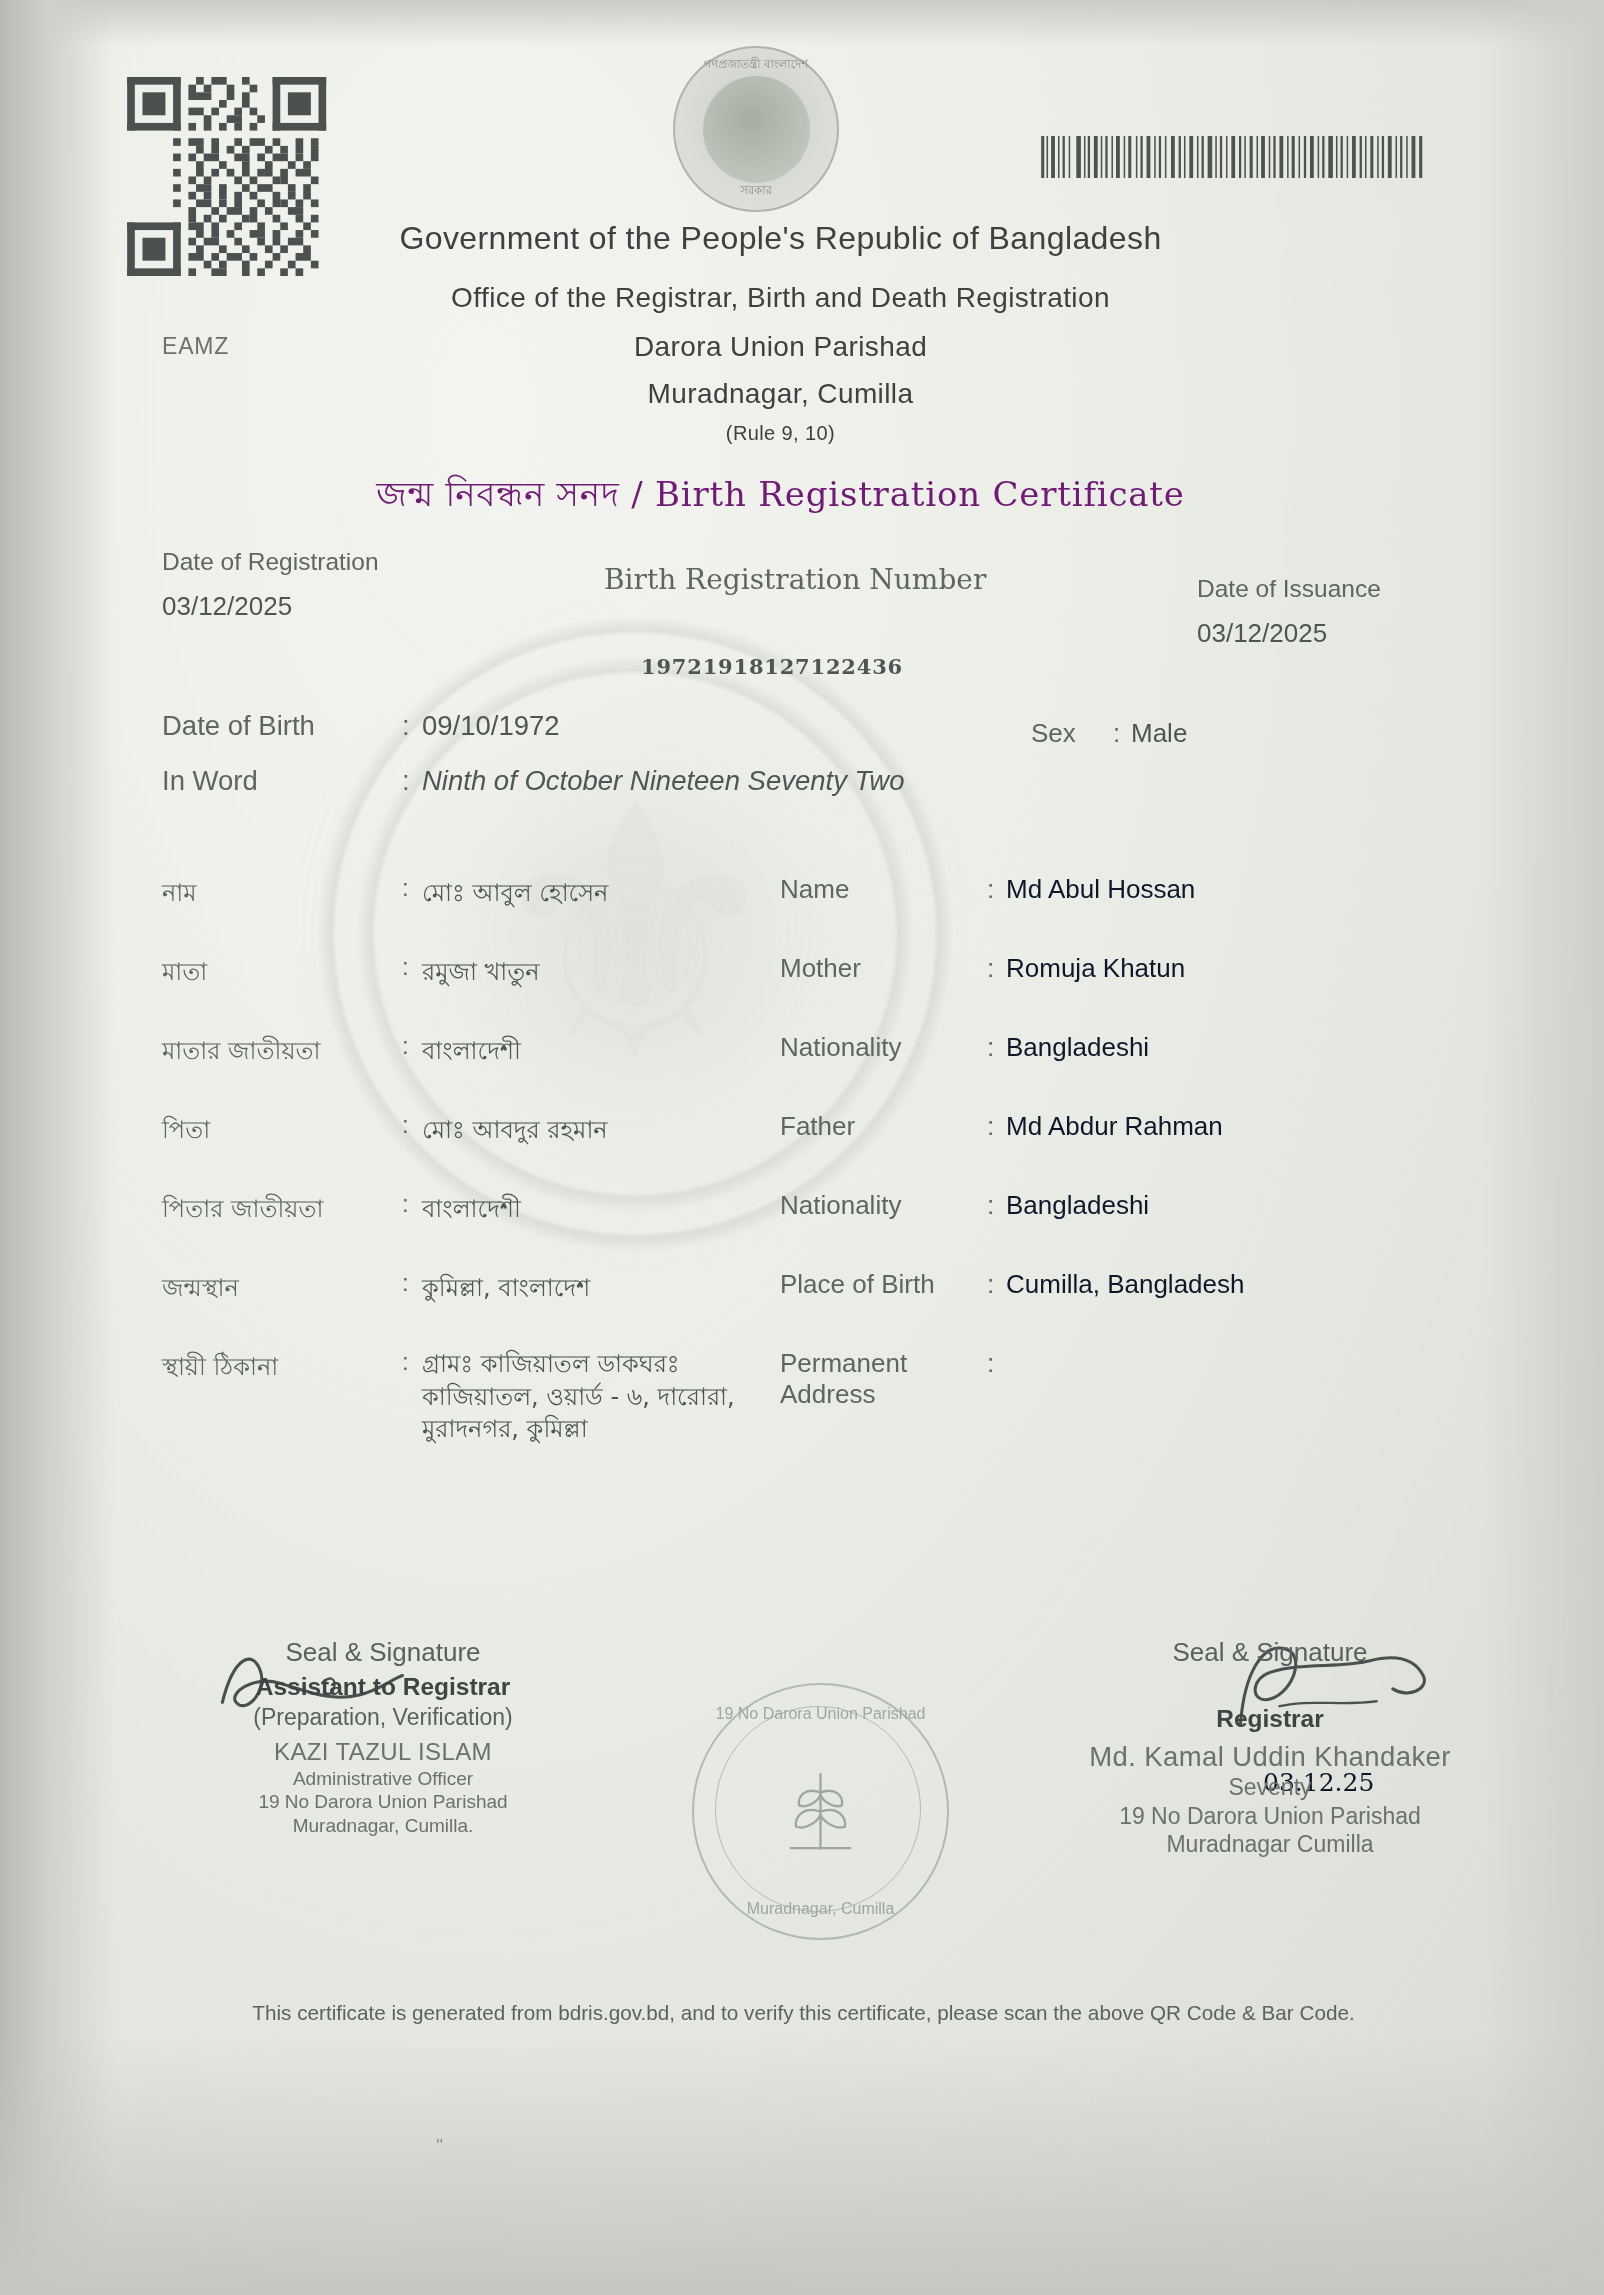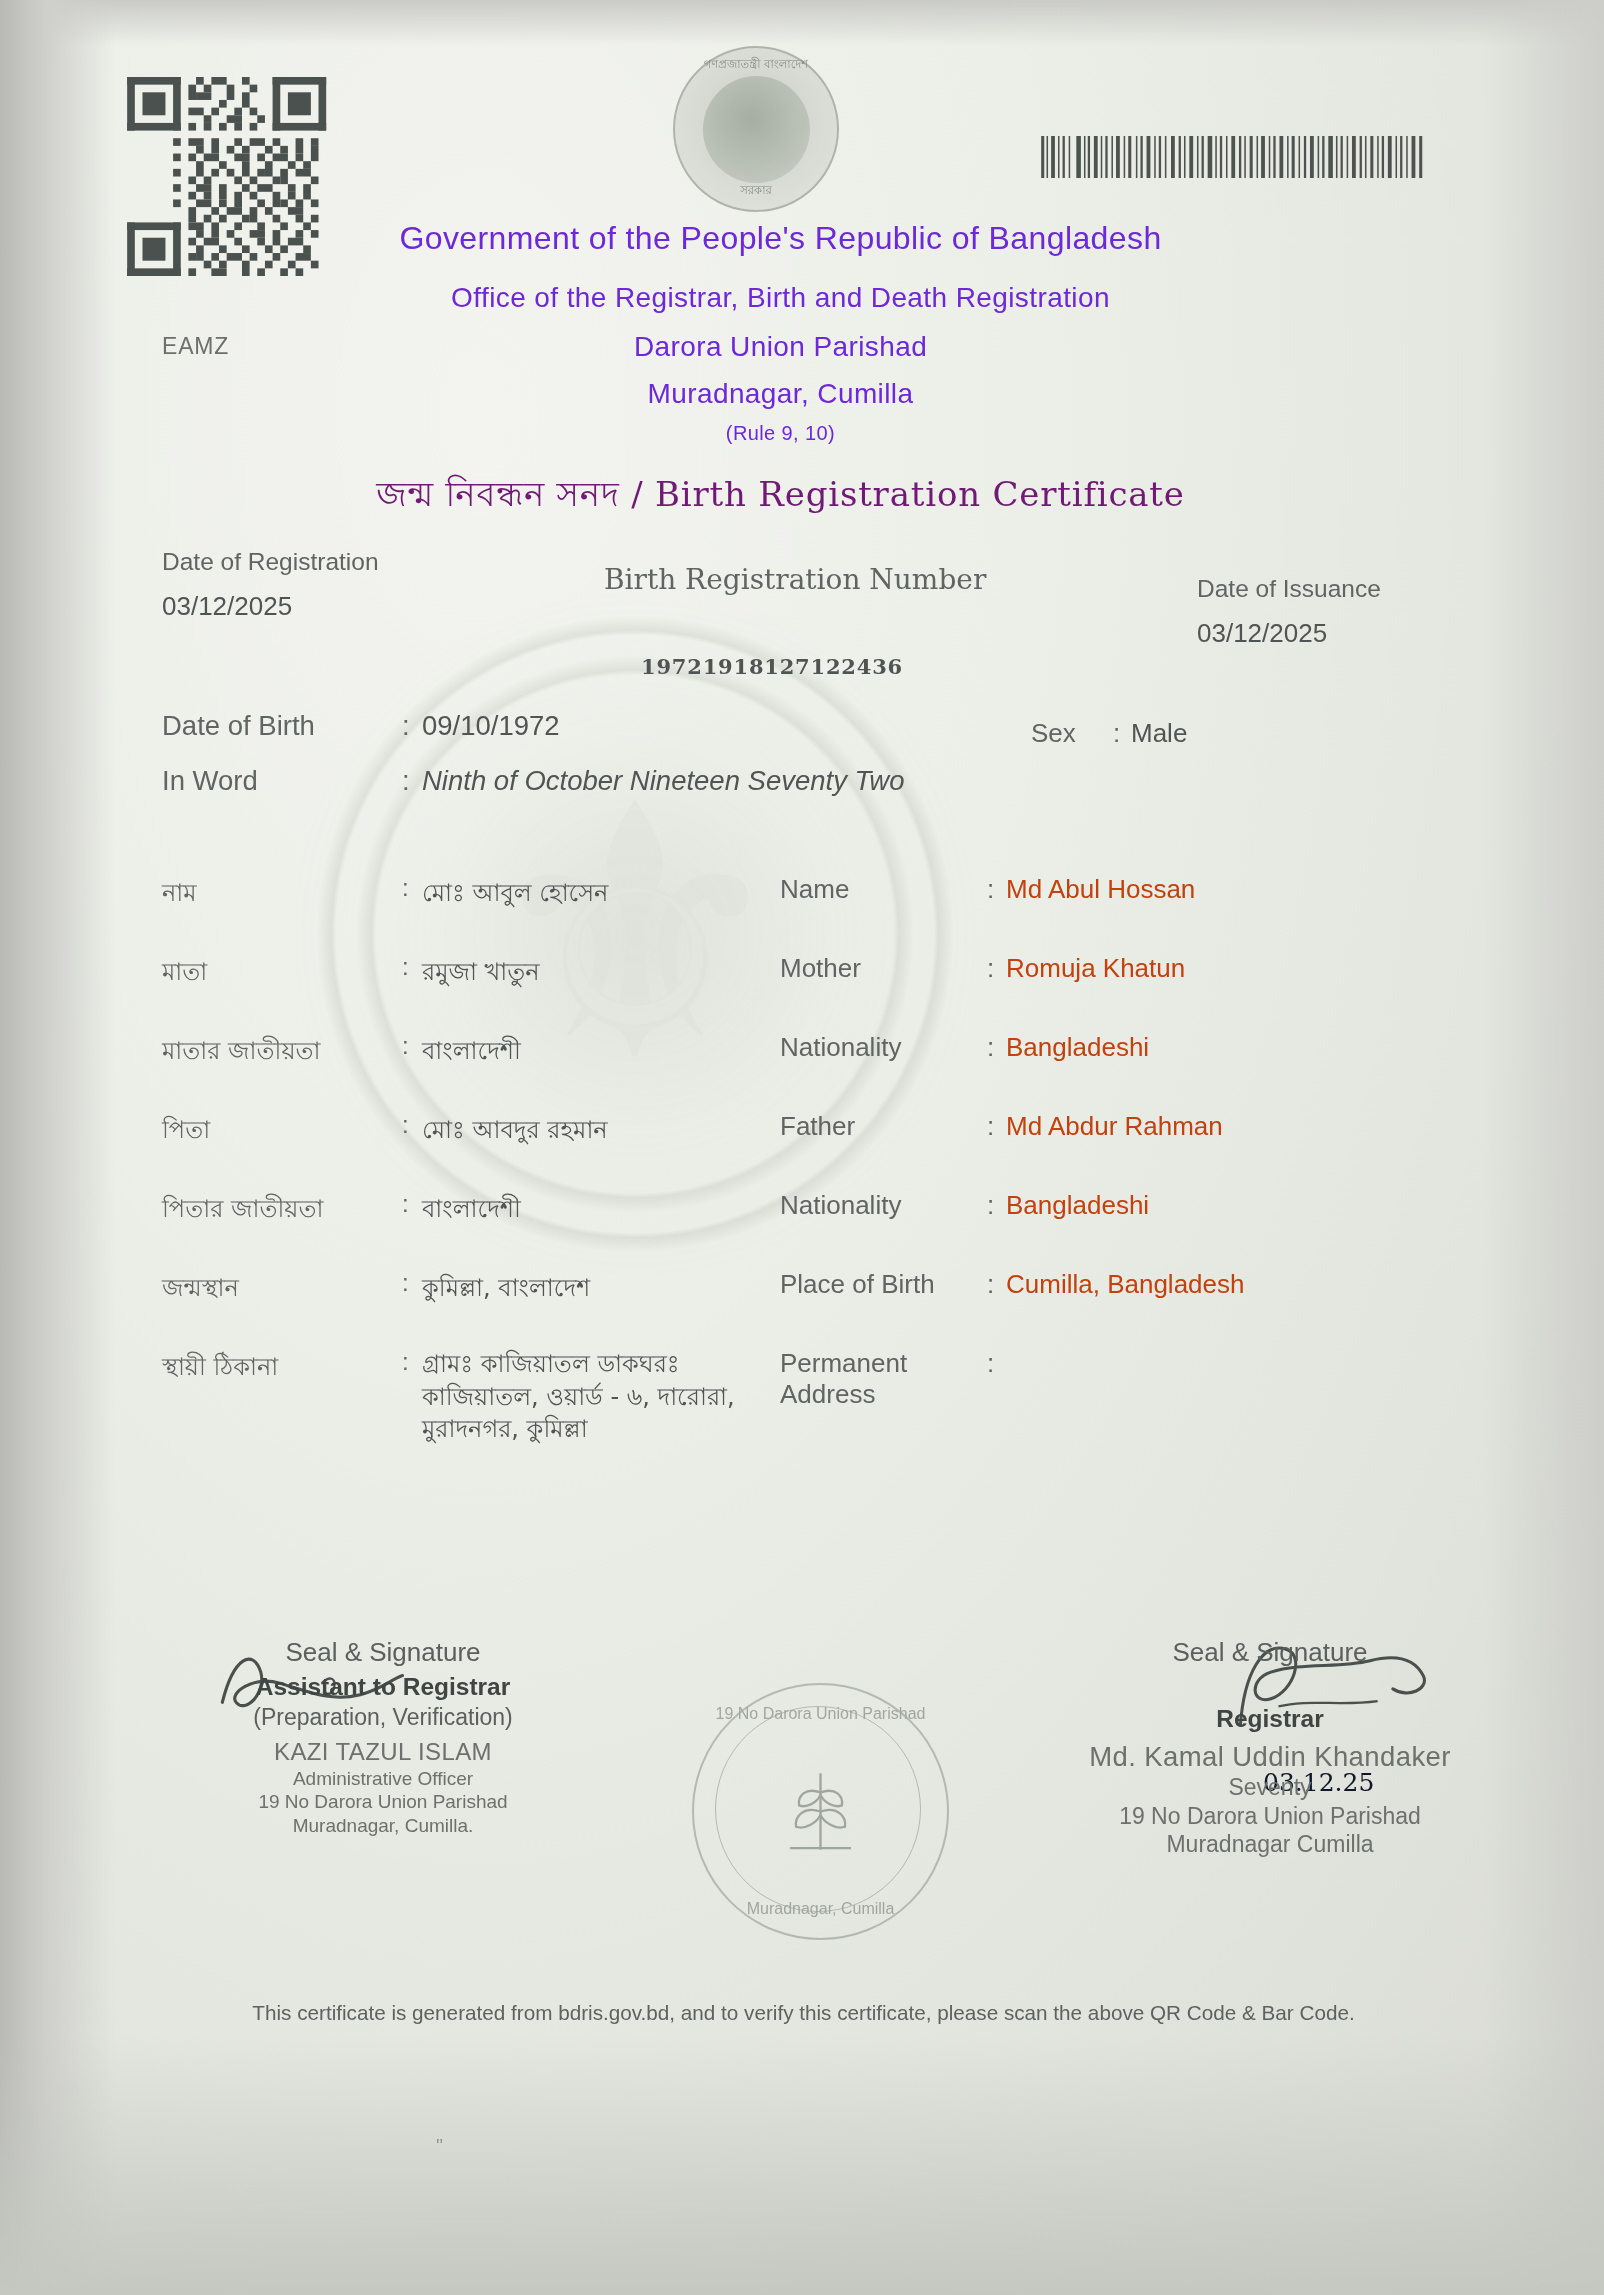--- a/index.html
+++ b/index.html
@@ -128,21 +128,21 @@
     top: 136px;
     width: 386px;
     height: 42px;
   }
 
   
   .hdr {
     position: absolute;
     width: 1605px;
     text-align: center;
-    color: #6d28d9;
+    color: #404040;
     font-family: "Liberation Sans", sans-serif;
     letter-spacing: 0.4px;
   }
   .hdr1 { top: 220px; font-size: 32px; left: 92px; width: 1377px; }
   .hdr2 { top: 282px; font-size: 28px; left: 92px; width: 1377px; }
   .hdr3 { top: 331px; font-size: 28px; left: 92px; width: 1377px; }
   .hdr4 { top: 378px; font-size: 28px; left: 92px; width: 1377px; }
   .hdr5 { top: 422px; font-size: 20px; left: 92px; width: 1377px; }
 
   .title {
@@ -189,21 +189,21 @@
     font-family: "DejaVu Sans", sans-serif;
   }
   .f-bn-colon { position: absolute; left: 402px; top: 9.2px; font-size: 24px; color: #5f6562; }
   .f-bn-val {
     position: absolute; left: 422px; top: 9.2px;
     font-size: 24px; color: #4f5553;
     font-family: "DejaVu Sans", sans-serif;
   }
   .f-en-lbl { position: absolute; left: 780px; top: 9.2px; font-size: 26px; color: #5f6562; }
   .f-en-colon { position: absolute; left: 987px; top: 9.2px; font-size: 26px; color: #5f6562; }
-  .f-en-val { position: absolute; left: 1006px; top: 9.2px; font-size: 26px; color: #c2410c; }
+  .f-en-val { position: absolute; left: 1006px; top: 9.2px; font-size: 26px; color: #0f172a; }
 
   .f-multi .f-bn-val, .f-multi .f-en-val { line-height: 1.35; }
 
   
   .sig-left { position: absolute; left: 184px; top: 1637px; width: 398px; text-align: center; }
   .sig-right { position: absolute; left: 1071px; top: 1637px; width: 398px; text-align: center; }
   .sig-line { font-size: 26px; color: #5a605d; }
   .sig-bold { font-size: 24.5px; font-weight: bold; color: #3f4542; margin-top: 4.6px; }
   .sig-small { font-size: 23px; color: #5a605d; margin-top: 3.1px; }
   .sig-name { font-size: 24px; color: #6b716d; margin-top: 7.7px; letter-spacing: 0.4px; }

